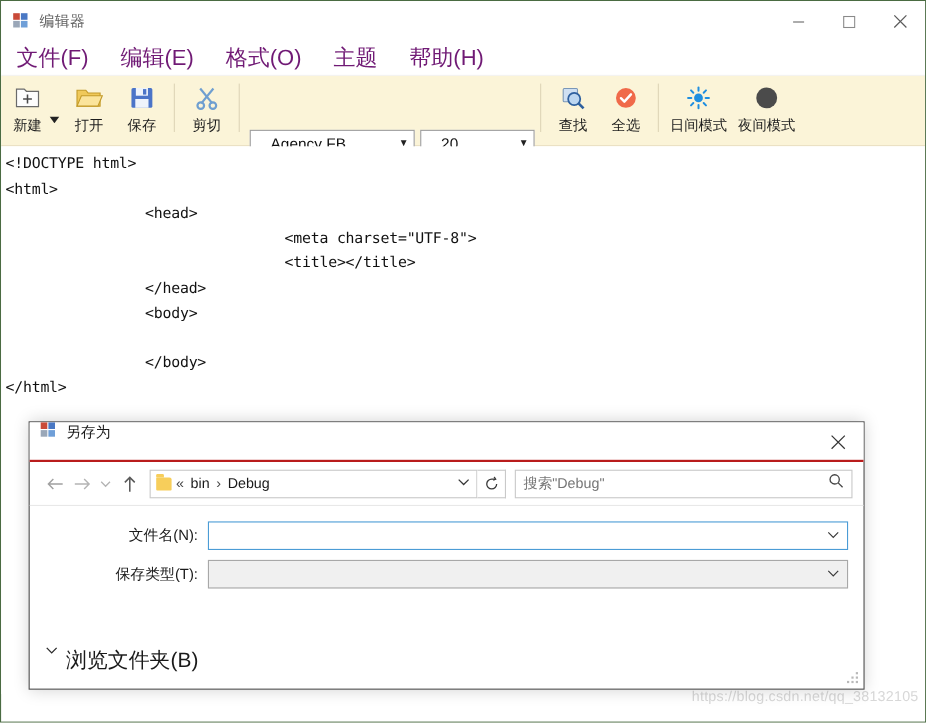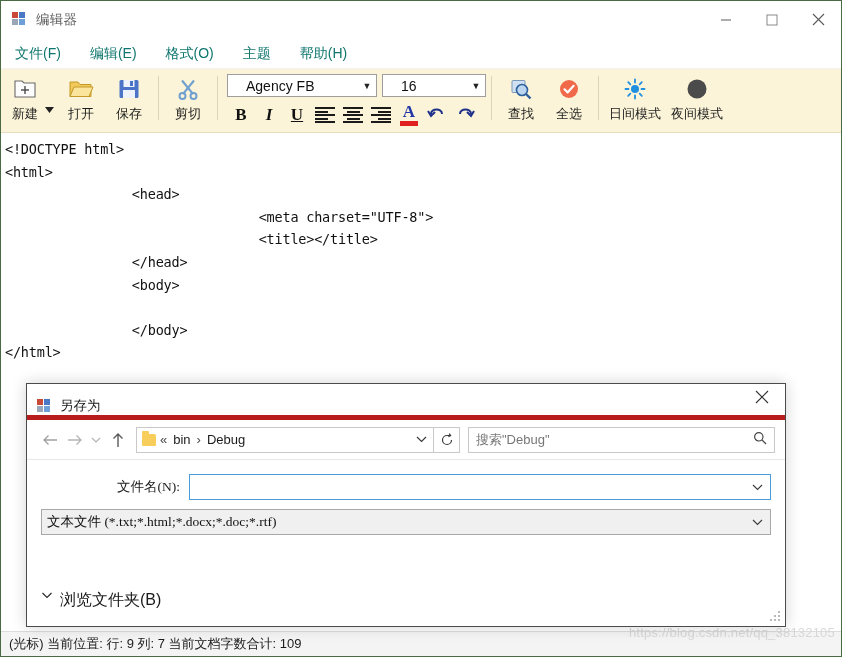--- a/index.html
+++ b/index.html
@@ -43,21 +43,21 @@
   .winbtn svg { display: block; }
 
   
   .menubar {
     position: absolute; top: 37px; left: 0; right: 0; height: 31px;
     background: #ffffff;
     display: flex; align-items: center; padding-left: 14px;
     border-bottom: 1px solid #f2f2f2;
   }
   .menuitem {
-    font-size: 14px; color: #0f766e; margin-right: 29px; line-height: 31px;
+    font-size: 20px; color: #701a75; margin-right: 29px; line-height: 31px;
     white-space: nowrap;
   }
 
   
   .toolbar {
     position: absolute; top: 68px; left: 0; right: 0; height: 64px;
     background: #fbf4d8;
     border-bottom: 1px solid #e6ddbf;
     display: flex; align-items: flex-start;
   }
@@ -80,21 +80,21 @@
   }
 
   
   .fontcol {
     display: flex; flex-direction: column; padding-top: 5px; margin-left: 4px;
   }
   .fontrow { display: flex; align-items: center; }
   .combo {
     background: #fff; border: 1px solid #9d9d9d;
     height: 23px; display: flex; align-items: center;
-    font-size: 14px; color: #111; padding-left: 18px; position: relative;
+    font-size: 14px; color: #111; padding-left: 18px; position: relative; margin-top: 44px;
   }
   .combo .cval { flex: 1; overflow: hidden; white-space: nowrap; }
   .combo .carrow { width: 18px; text-align: center; font-size: 9px; color: #222; }
   .combo.fontname { width: 150px; }
   .combo.fontsize { width: 104px; margin-left: 5px; }
 
   .fmtrow { display: flex; align-items: center; margin-top: 4px; height: 28px; }
   .fbtn {
     width: 28px; height: 26px; display: flex; align-items: center; justify-content: center;
     font-size: 17px; color: #111;
@@ -145,22 +145,22 @@
 
   
   .dialog {
     position: absolute; left: 25px; top: 382px; width: 760px; height: 244px;
     background: #ffffff;
     border: 1px solid #4b4b4b;
     box-shadow: 0 0 14px rgba(0,0,0,.18);
     display: flex; flex-direction: column;
   }
   .dlg-title {
-    height: 36px; display: flex; align-items: flex-end; background: #fff;
-    border-bottom: 5px solid #b91c1c;
+    height: 36px; display: flex; align-items: flex-start; background: #fff;
+    border-bottom: 2px solid #b91c1c;
   }
   .dlg-title .tb-icon { margin-left: 10px; margin-right: 7px; }
   .dlg-title .t { font-size: 13.5px; color: #1a1a1a; }
   .dlg-close {
     margin-left: auto; width: 46px; height: 36px;
     display: flex; align-items: center; justify-content: center; color: #333;
   }
 
   .dlg-nav {
     height: 40px; display: flex; align-items: center; padding: 0 10px;
@@ -198,21 +198,20 @@
   }
   .searchbox {
     margin-left: 8px; flex: 1; height: 26px; border: 1px solid #c9c9c9; background: #fff;
     display: flex; align-items: center; padding: 0 7px;
   }
   .searchbox .sv { font-size: 13px; color: #767676; }
   .searchbox .mag { margin-left: auto; color: #444; }
 
   .dlg-fields {
     padding: 14px 14px 0 14px;
-    font-family: Liberation Serif, serif;
   }
   .frow { display: flex; align-items: center; margin-bottom: 9px; }
   .flabel {
     width: 148px; text-align: right; padding-right: 9px;
     font-size: 13.5px; color: #1a1a1a; white-space: nowrap;
   }
   .finput {
     flex: 1; height: 26px; border: 1px solid #4b9cd6; background: #fff;
     display: flex; align-items: center; padding-left: 5px;
     font-size: 13.5px; color: #111;
@@ -222,21 +221,21 @@
     flex: 1; height: 26px; border: 1px solid #a8a8a8; background: #f0f0f0;
     display: flex; align-items: center; padding-left: 5px;
     font-size: 13.5px; color: #111;
   }
   .fselect .caretdown { margin-left: auto; margin-right: 7px; font-size: 11px; color: #3a3a3a; }
 
   .dlg-footer {
     margin-top: auto; height: 52px; display: flex; align-items: center; padding: 0 14px;
   }
   .browse {
-    display: flex; align-items: flex-start; font-size: 16px; color: #1a1a1a;
+    display: flex; align-items: flex-start; font-size: 19px; color: #1a1a1a;
   }
   .browse .cv { font-size: 11px; margin-right: 7px; color: #2a2a2a; }
   .dlgbtns { margin-left: auto; display: flex; }
   .dbtn {
     width: 105px; height: 30px; font-size: 13.5px; color: #111;
     background: #e8e8e8; border: 1px solid #a5a5a5;
     display: flex; align-items: center; justify-content: center;
     margin-left: 15px;
   }
   .dbtn.primary { background: #e8e8e8; border: 2px solid #1a7fd4; }
@@ -348,21 +347,21 @@
 
     <div class="tsep"></div>
 
     <div class="fontcol">
       <div class="fontrow">
         <div class="combo fontname">
           <span class="cval">Agency FB</span>
           <span class="carrow">▼</span>
         </div>
         <div class="combo fontsize">
-          <span class="cval">16</span>
+          <span class="cval">20</span>
           <span class="carrow">▼</span>
         </div>
       </div>
       <div class="fmtrow">
         <div class="fbtn serif">B</div>
         <div class="fbtn it">I</div>
         <div class="fbtn un">U</div>
         <div class="fbtn">
           <span class="alignicon">
             <i style="width:20px"></i>
@@ -478,23 +477,20 @@
 		&lt;head&gt;
 				&lt;meta charset="UTF-8"&gt;
 				&lt;title&gt;&lt;/title&gt;
 		&lt;/head&gt;
 		&lt;body&gt;
 
 		&lt;/body&gt;
 &lt;/html&gt;</div>
   </div>
 
-  <div class="statusbar">
-    <span>(光标) 当前位置: 行: 9 列: 7 当前文档字数合计: 109</span>
-  </div>
 
   <div class="watermark">https://blog.csdn.net/qq_38132105</div>
 
   <div class="dialog">
 
     <div class="dlg-title">
       <div class="tb-icon">
         <span class="q q1"></span>
           <span class="q q2"></span>
           <span class="q q3"></span>
@@ -567,22 +563,22 @@
         <div class="finput">
           <span></span>
           <span class="caretdown">
             <svg width="11" height="8" viewBox="0 0 11 8">
                 <path d="M1 2 L5.5 6.5 L10 2" fill="none" stroke="#3a3a3a" stroke-width="1.1"></path>
               </svg>
           </span>
         </div>
       </div>
       <div class="frow">
+        <div class="flabel">保存类型(T):</div>
         <div class="fselect">
-          <span>文本文件 (*.txt;*.html;*.docx;*.doc;*.rtf)</span>
           <span class="caretdown">
             <svg width="11" height="8" viewBox="0 0 11 8">
                 <path d="M1 2 L5.5 6.5 L10 2" fill="none" stroke="#3a3a3a" stroke-width="1.1"></path>
               </svg>
           </span>
         </div>
       </div>
     </div>
 
     <div class="dlg-footer">

